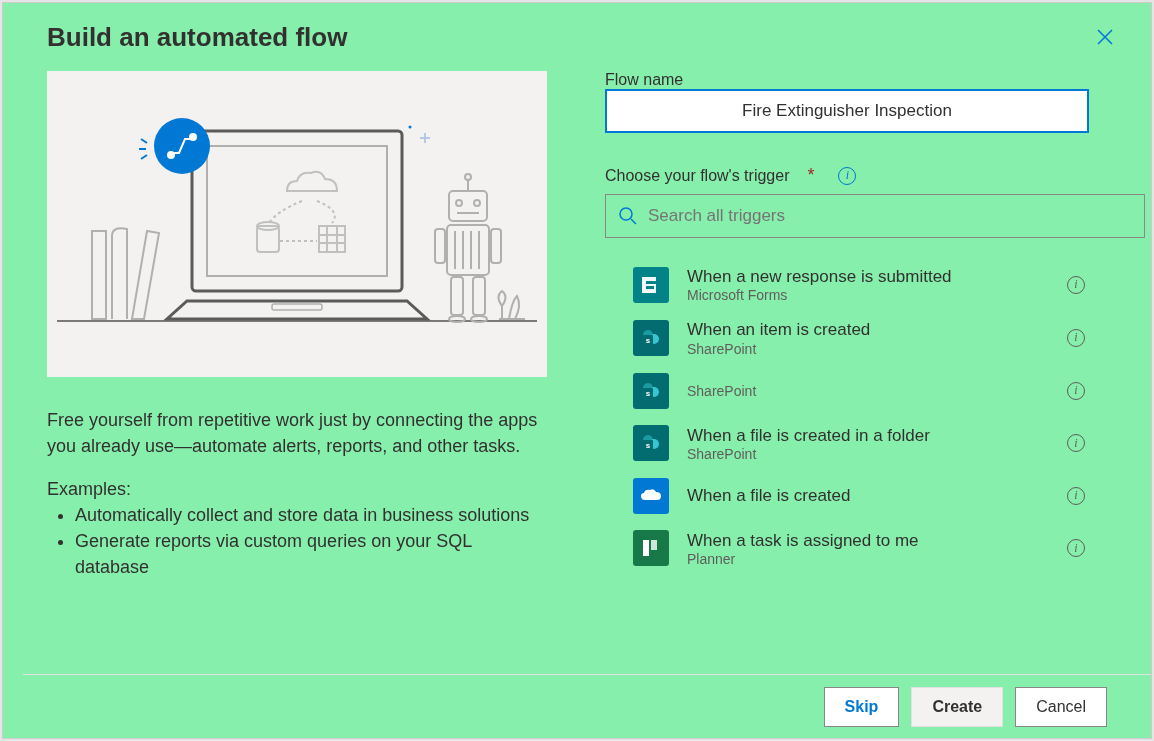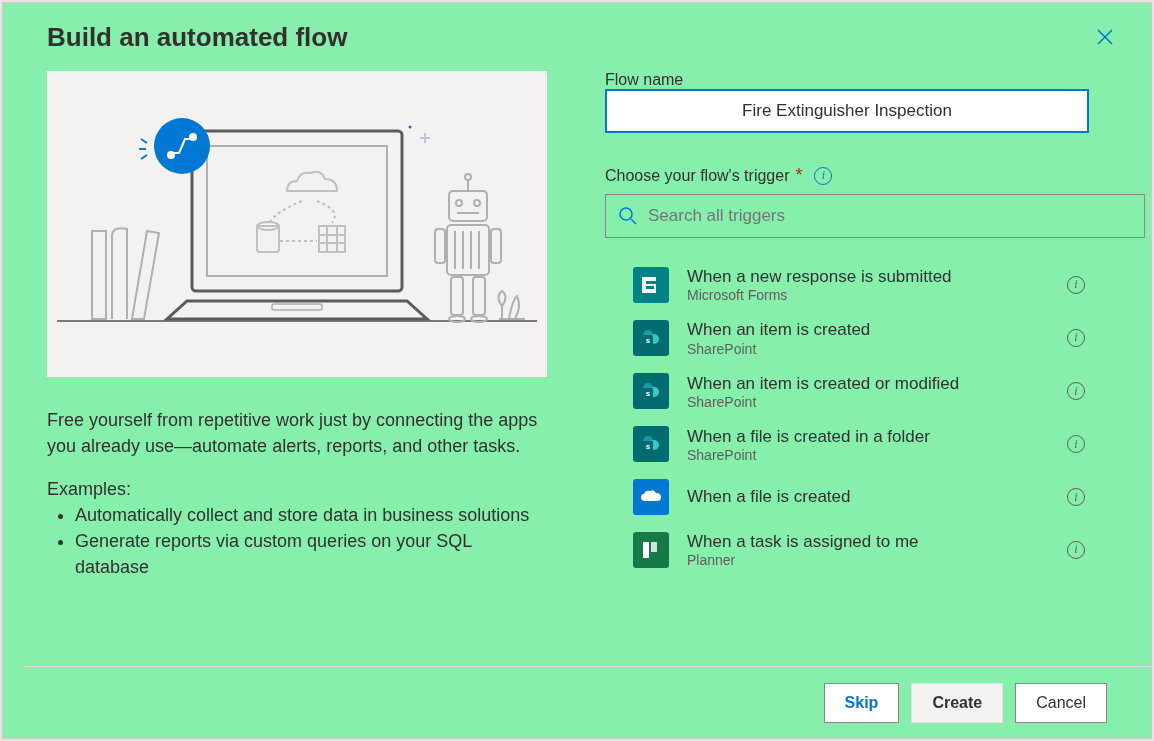--- a/index.html
+++ b/index.html
@@ -20,21 +20,21 @@
   .examples-h { margin-top: 20px; font-size: 18px; color: #323130; }
   .examples-ul { margin-top: 2px; padding-left: 28px; }
   .examples-ul li { font-size: 18px; color: #323130; line-height: 1.45; }
   .divider { width: 1px; background: #e1e1e1; margin: 18px 0 0 30px; height: 560px; }
   .field-label { font-size: 16px; color: #323130; font-weight: 600;}
   .flow-name-input {
     width: 484px; height: 44px; border: 2px solid #0078d4; padding: 0 14px;
     font-size: 17px; color: #323130; outline: none; text-align: center;
   }
   .trigger-block { margin-top: 32px; }
-  .trigger-label-row { display: flex; align-items: center; gap: 6px; margin-bottom: 8px;}
+  .trigger-label-row { display: flex; align-items: center; gap: 18px; margin-bottom: 8px;}
   .req { color: #a4262c; font-size: 18px; }
   .info-circle { width: 18px; height: 18px; border: 1.5px solid #0078d4; border-radius: 50%; display: inline-flex; align-items: center; justify-content: center; color: #0078d4; font-size: 12px; font-style: italic; font-family: Georgia, serif; margin-left: 6px;}
   .search-box {
     width: 540px; height: 44px; border: 1px solid #8a8886; display: flex; align-items: center;
     padding: 9px 12px; gap: 10px;
   }
   .search-box input { flex: 1; border: none; outline: none; font-size: 17px; color: #605e5c; background: transparent;}
   .search-icon { width: 20px; height: 20px; color: #0078d4; }
   .trigger-list { margin-top: 20px; width: 100%; }
   .trigger-item { display: flex; align-items: center; padding: 8px 4px; gap: 18px; width: 460px; margin-left: 24px;}
@@ -42,21 +42,21 @@
   .trigger-text { flex: 1; }
   .trigger-title { font-size: 17px; color: #323130; line-height: 1.25;}
   .trigger-sub { font-size: 14px; color: #605e5c; }
   .trigger-info { width: 18px; height: 18px; border: 1.5px solid #605e5c; border-radius: 50%; display: flex; align-items: center; justify-content: center; color: #605e5c; font-size: 12px; font-style: italic; font-family: Georgia, serif;}
   .ic-forms { background: #038387; }
   .ic-sp { background: #036c70; }
   .ic-od { background: #0078d4; }
   .ic-planner { background: #177848; }
   .footer {
     border-top: 1px solid #e1e1e1; padding: 28px 44px; display: flex; justify-content: flex-end; gap: 12px; align-items: center;
-    height: 72px;
+    height: 64px;
     margin-left: 20px;
   }
   .btn { height: 40px; padding: 0 20px; font-size: 16px; border: 1px solid #8a8886; background: #fff; cursor: pointer; }
   .btn-skip { color: #0078d4; font-weight: 600;}
   .btn-create { background: #f3f2f1; color: #323130; font-weight: 600; border: 1px solid #e1e1e1;}
   .btn-cancel { color: #323130; }
   
   .right-scroll-wrap { position: relative; flex: 1; display: flex; }
   .right-inner { flex: 1; overflow: hidden; padding: 18px 40px 0 30px;}
   .fake-sb-track { position: absolute; right: 0; top: 0; bottom: 0; width: 18px; background: #f3f2f1;}
@@ -219,21 +219,20 @@
             <div class="trigger-item">
               <div class="trigger-icon ic-sp">
                 <svg width="22" height="22" viewBox="0 0 22 22">
                     <circle cx="8" cy="8" r="5" fill="#1a9ba1"></circle>
                     <circle cx="14" cy="12" r="5" fill="#37c6d0"></circle>
                     <rect x="3" y="8" width="10" height="10" rx="1" fill="#036c70"></rect>
                     <text x="8" y="16" font-size="8" fill="#fff" text-anchor="middle" font-weight="bold">s</text>
                   </svg>
               </div>
               <div class="trigger-text">
-                <div class="trigger-title">When an item is created or modified</div>
                 <div class="trigger-sub">SharePoint</div>
               </div>
               <div class="trigger-info">i</div>
             </div>
 
             <div class="trigger-item">
               <div class="trigger-icon ic-sp">
                 <svg width="22" height="22" viewBox="0 0 22 22">
                     <circle cx="8" cy="8" r="5" fill="#1a9ba1"></circle>
                     <circle cx="14" cy="12" r="5" fill="#37c6d0"></circle>

